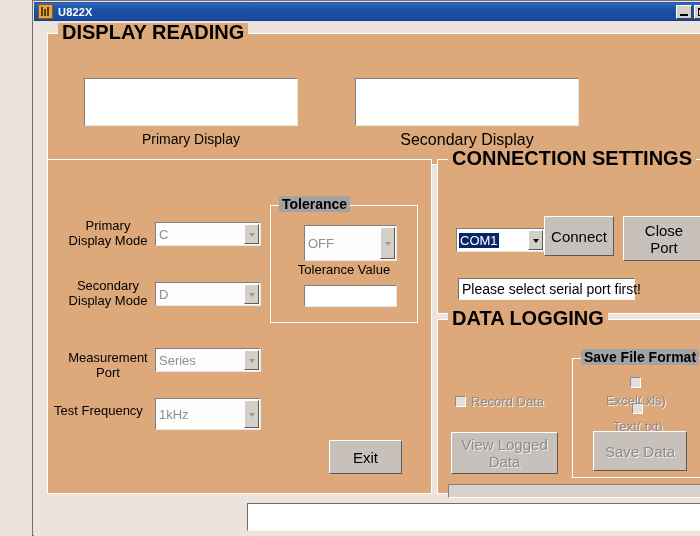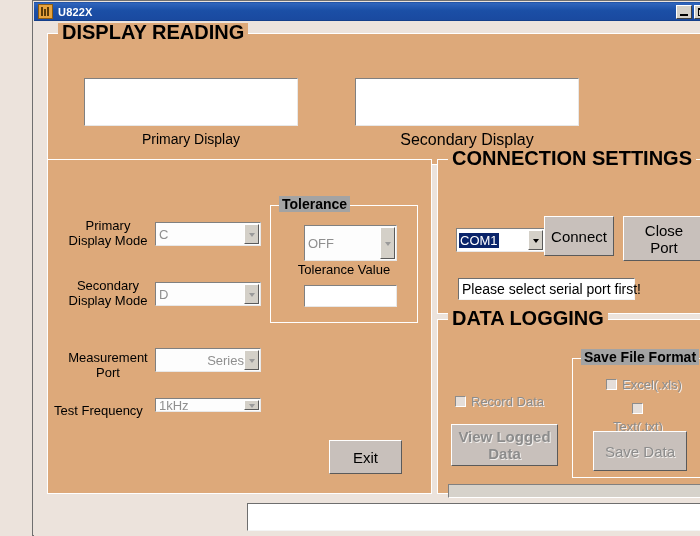--- a/index.html
+++ b/index.html
@@ -186,27 +186,27 @@
 
       <div class="lbl" style="left:6px;top:118px;width:108px;">Secondary
 Display Mode</div>
       <div class="combo disabled" style="left:107px;top:122px;width:106px;height:24px;">
         <div class="val">D</div>
         <div class="arrow"></div>
       </div>
 
       <div class="lbl" style="left:6px;top:190px;width:108px;">Measurement
 Port</div>
-      <div class="combo disabled" style="left:107px;top:188px;width:106px;height:24px;text-align:right;">
+      <div class="combo disabled" style="left:107px;top:188px;width:106px;height:24px;">
         <div class="val">Series</div>
         <div class="arrow"></div>
       </div>
 
       <div class="group-label" style="left:6px;top:243px;">Test Frequency</div>
-      <div class="combo disabled" style="left:107px;top:238px;width:106px;height:14px;">
+      <div class="combo disabled" style="left:107px;top:238px;width:106px;height:32px;">
         <div class="val">1kHz</div>
         <div class="arrow"></div>
       </div>
 
       <div class="btn" style="left:281px;top:280px;width:73px;height:34px;">Exit</div>
 
       <div class="subpanel" style="left:222px;top:45px;width:148px;height:118px;">
         <div class="legend">Tolerance</div>
         <div class="combo disabled" style="left:33px;top:19px;width:93px;height:36px;">
           <div class="val">OFF</div>
@@ -235,27 +235,27 @@
     </div>
 
     <div class="panel" style="left:403px;top:298px;width:283px;height:175px;">
       <div class="legend">DATA LOGGING</div>
 
       <div class="chk" style="left:17px;top:74px;">
         <span class="box"></span>
         <span class="cl">Record Data</span>
       </div>
 
-      <div class="btn disabled" style="left:13px;top:104px;width:107px;height:42px;font-weight:bold;">View Logged
+      <div class="btn disabled" style="left:13px;top:112px;width:107px;height:42px;">View Logged
 Data</div>
 
       <div class="subpanel" style="left:134px;top:38px;width:136px;height:120px;">
         <div class="legend">Save File Format</div>
 
-        <div class="chk" style="left:33px;top:18px;">
+        <div class="chk" style="left:33px;top:18px;flex-direction:column;">
           <span class="box"></span>
           <span class="cl">Excel(.xls)</span>
         </div>
         <div class="chk" style="left:40px;top:44px;flex-direction:column;">
           <span class="box"></span>
           <span class="cl">Text(.txt)</span>
         </div>
 
         <div class="btn disabled" style="left:20px;top:72px;width:94px;height:40px;">Save Data</div>
       </div>

